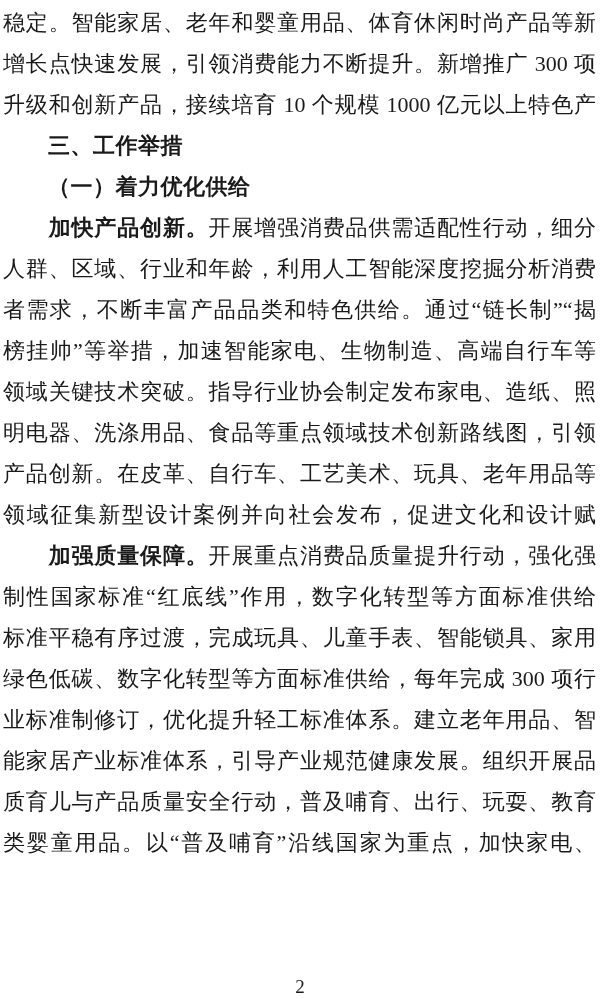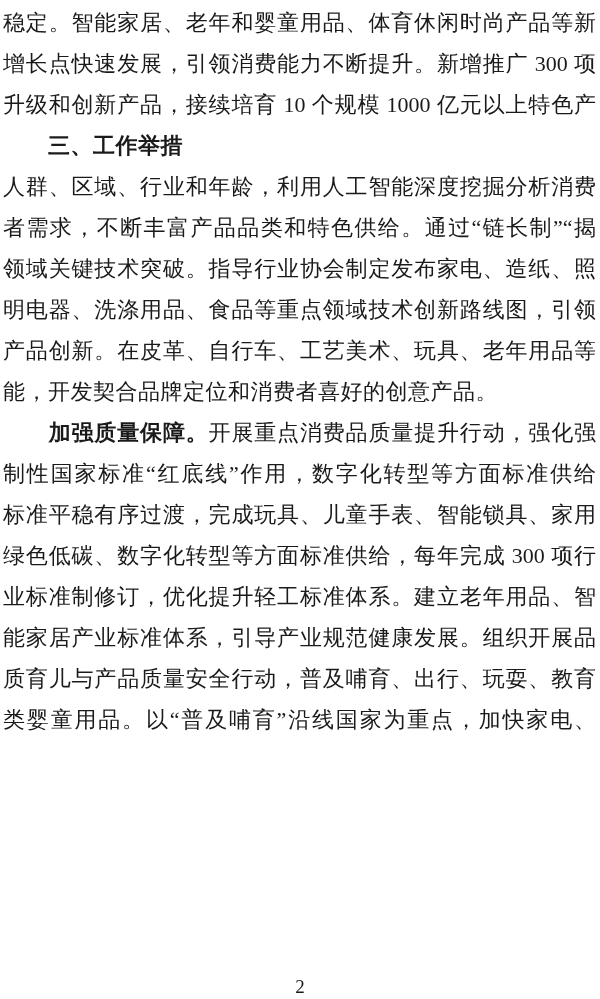--- a/index.html
+++ b/index.html
@@ -56,26 +56,29 @@
 </style>
 </head>
 <body>
 
 <div class="page">
   <div class="content">
       <div class="line body justify"><span class="seg">稳定。智能家居、老年和婴童用品、体育休闲时尚产品等新</span></div>
       <div class="line body justify"><span class="seg">增长点快速发展，引领消费能力不断提升。新增推广 300 项</span></div>
       <div class="line body justify"><span class="seg">升级和创新产品，接续培育 10 个规模 1000 亿元以上特色产</span></div>
       <div class="line heading1"><span class="seg bold">　　三、工作举措</span></div>
+      <div class="line heading2"><span class="seg bold">　　（一）着力优化供给</span></div>
+      <div class="line body justify"><span class="seg">　　</span><span class="seg bold">加快产品创新。</span><span class="seg">开展增强消费品供需适配性行动，细分</span></div>
       <div class="line body justify"><span class="seg">人群、区域、行业和年龄，利用人工智能深度挖掘分析消费</span></div>
       <div class="line body justify"><span class="seg">者需求，不断丰富产品品类和特色供给。通过“链长制”“揭</span></div>
+      <div class="line body justify"><span class="seg">榜挂帅”等举措，加速智能家电、生物制造、高端自行车等</span></div>
       <div class="line body justify"><span class="seg">领域关键技术突破。指导行业协会制定发布家电、造纸、照</span></div>
       <div class="line body justify"><span class="seg">明电器、洗涤用品、食品等重点领域技术创新路线图，引领</span></div>
       <div class="line body justify"><span class="seg">产品创新。在皮革、自行车、工艺美术、玩具、老年用品等</span></div>
-      <div class="line body"><span class="seg">能，开发契合品牌定位和消费者喜好的创意产品。</span></div>
+      <div class="line body justify"><span class="seg">领域征集新型设计案例并向社会发布，促进文化和设计赋</span></div>
       <div class="line body justify"><span class="seg">　　</span><span class="seg bold">加强质量保障。</span><span class="seg">开展重点消费品质量提升行动，强化强</span></div>
       <div class="line body justify"><span class="seg">制性国家标准“红底线”作用，数字化转型等方面标准供给</span></div>
       <div class="line body justify"><span class="seg">标准平稳有序过渡，完成玩具、儿童手表、智能锁具、家用</span></div>
       <div class="line body justify"><span class="seg">绿色低碳、数字化转型等方面标准供给，每年完成 300 项行</span></div>
       <div class="line body justify"><span class="seg">业标准制修订，优化提升轻工标准体系。建立老年用品、智</span></div>
       <div class="line body justify"><span class="seg">能家居产业标准体系，引导产业规范健康发展。组织开展品</span></div>
       <div class="line body justify"><span class="seg">质育儿与产品质量安全行动，普及哺育、出行、玩耍、教育</span></div>
       <div class="line body justify"><span class="seg">类婴童用品。以“普及哺育”沿线国家为重点，加快家电、</span></div>
     </div>
   <div class="pagenum">2</div>

